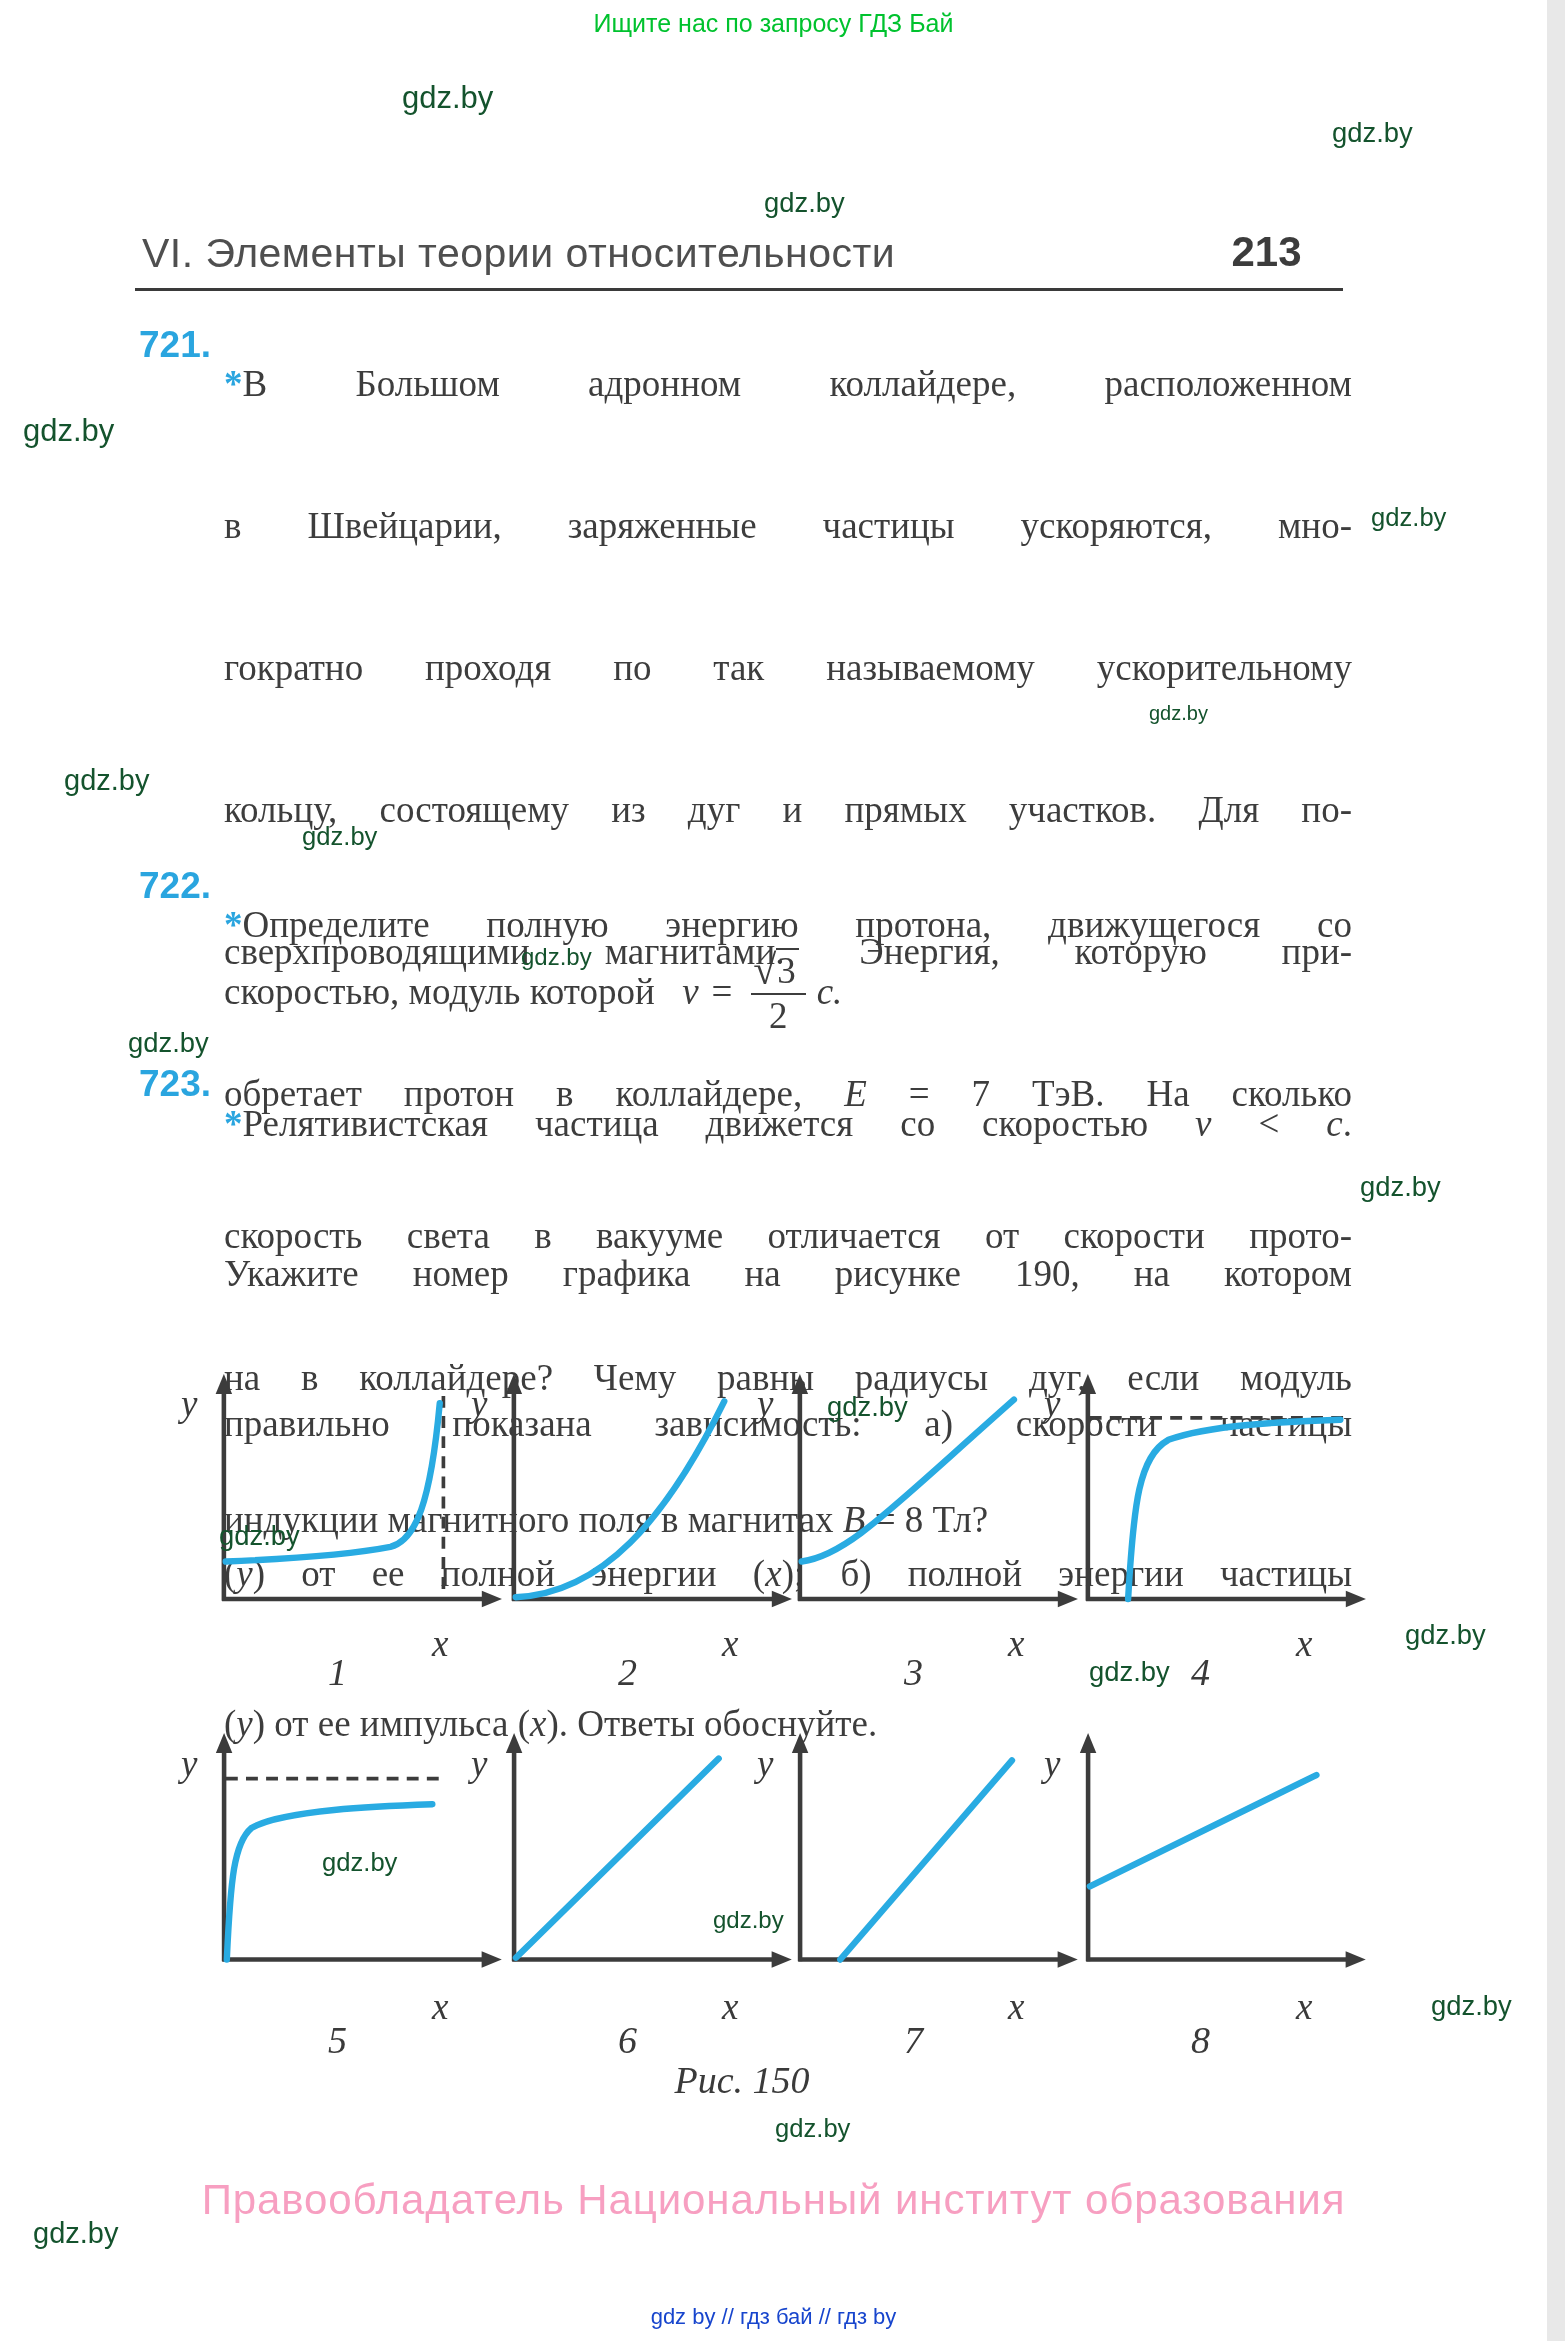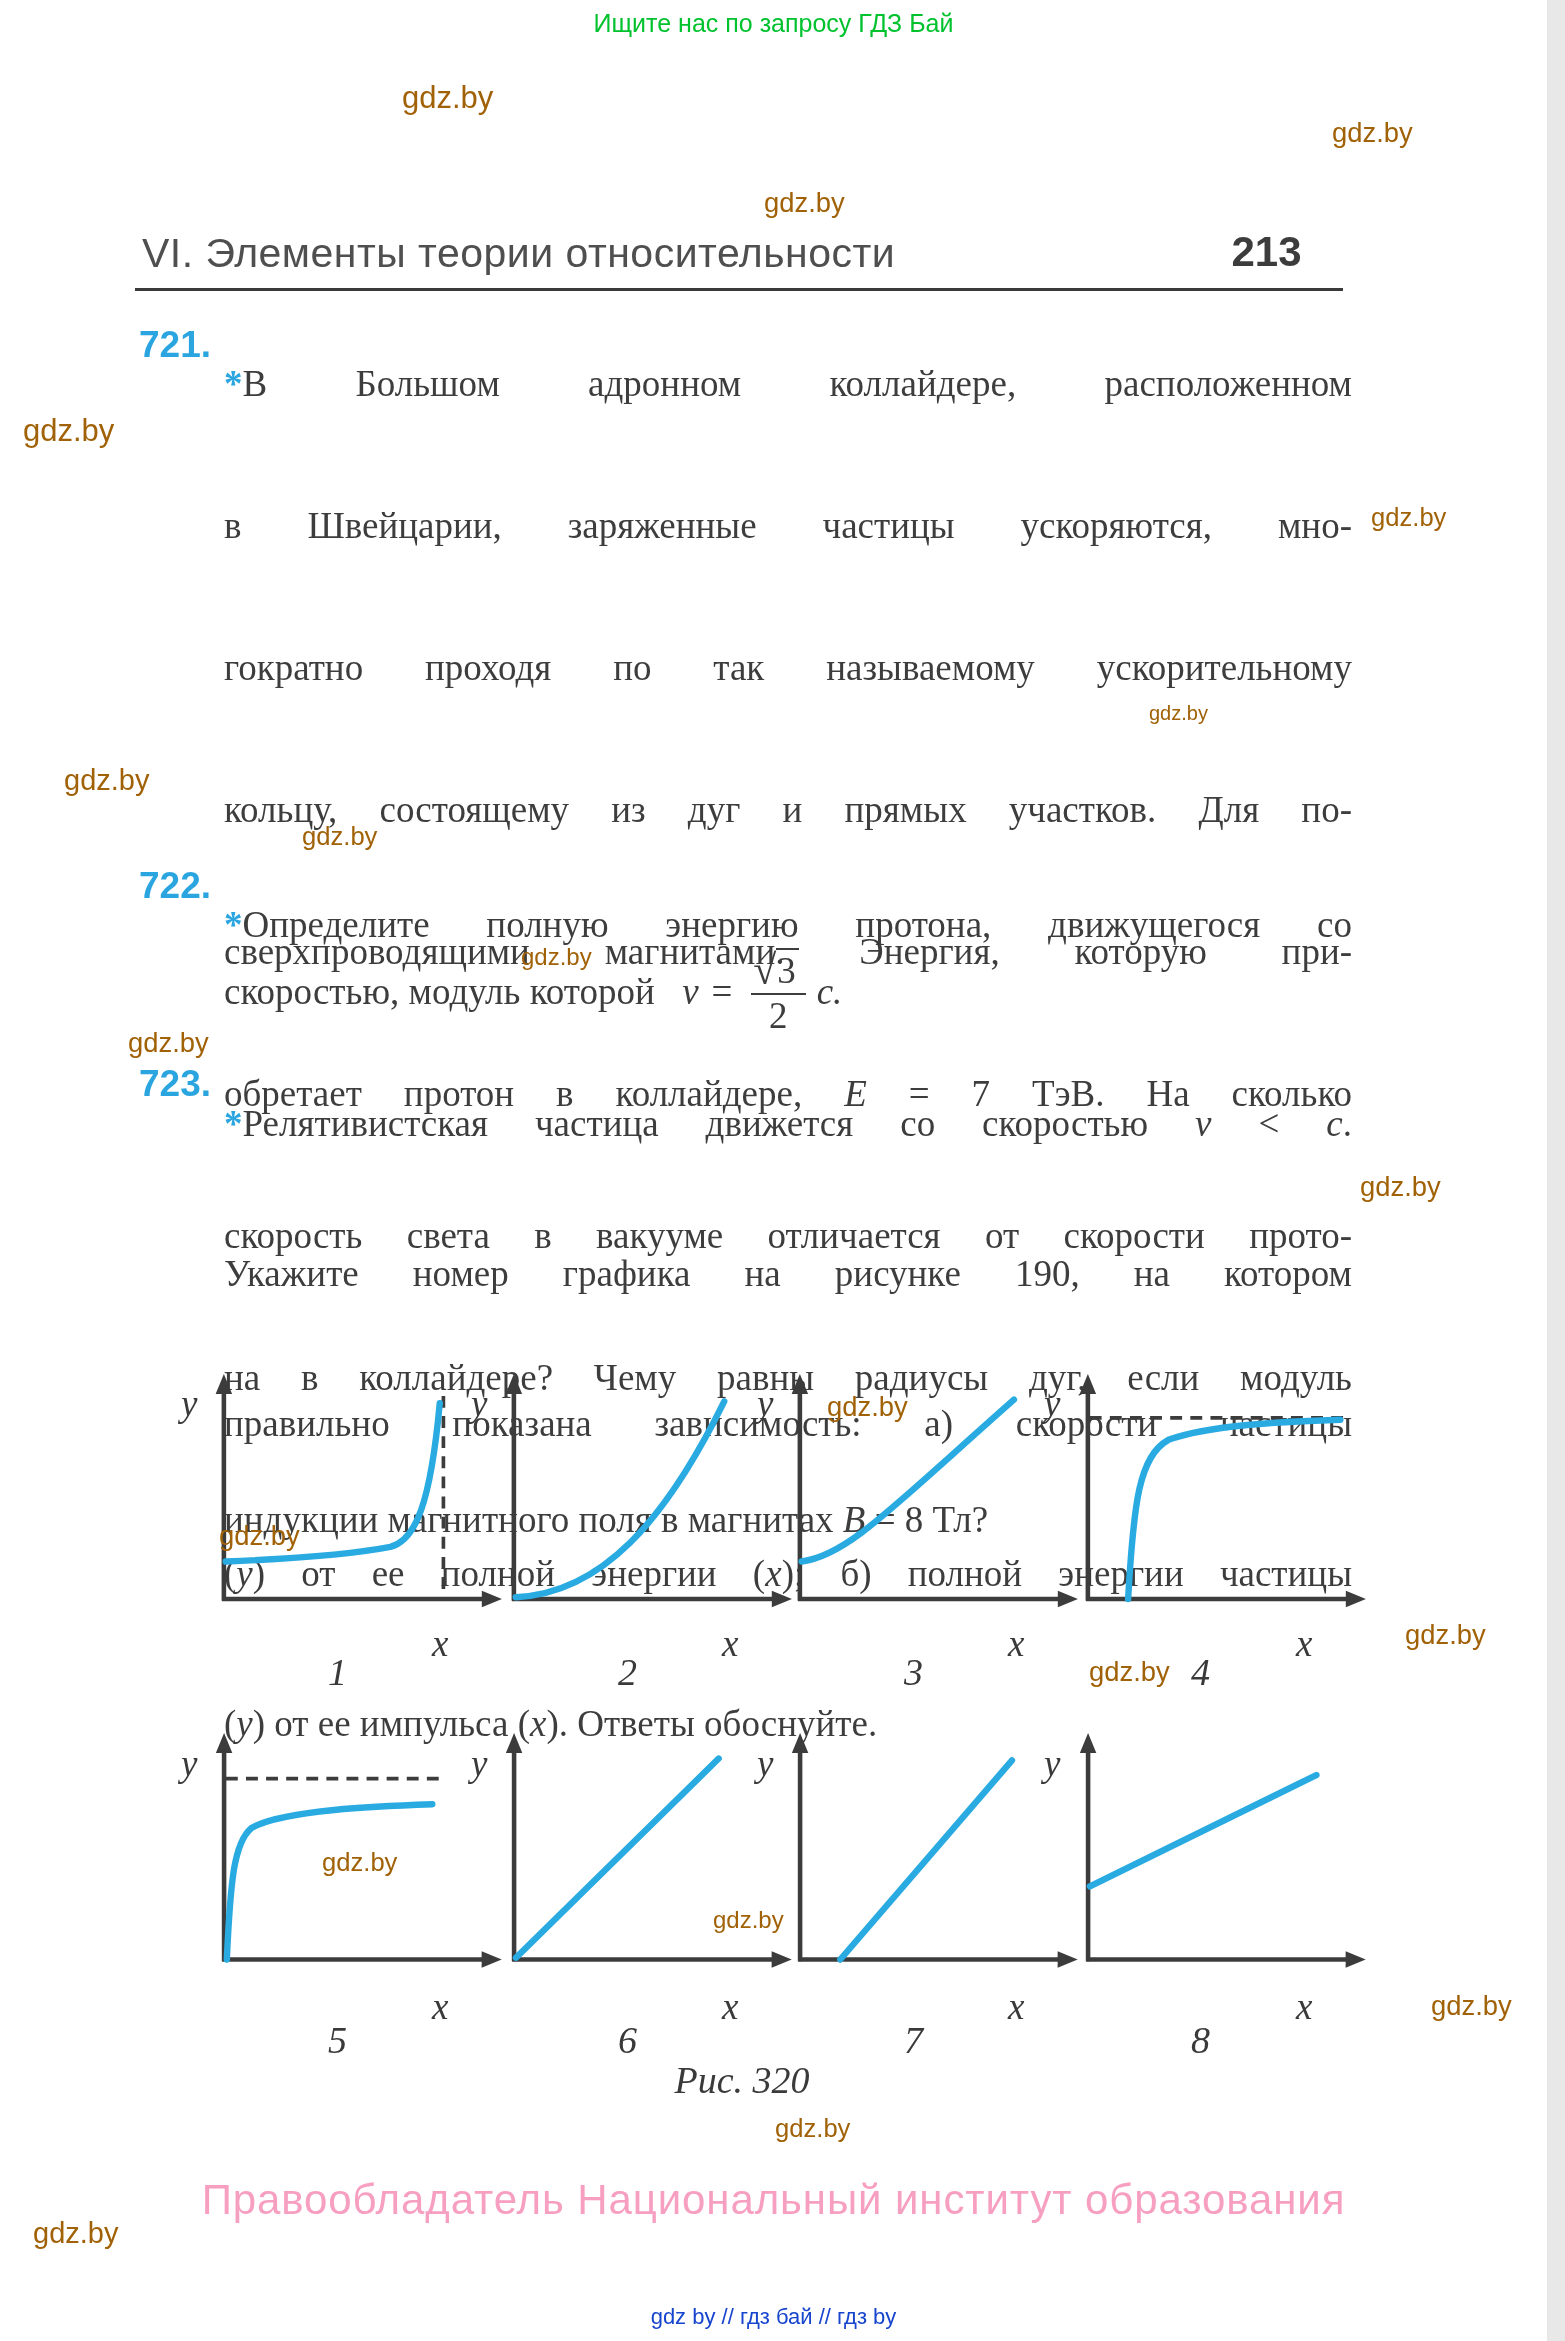--- a/index.html
+++ b/index.html
@@ -1,21 +1,21 @@
 <!DOCTYPE html>
 <html style="font-size:14.6px"><head>
 <meta charset="utf-8">
 <style>
   html,body{margin:0;padding:0;background:#e8e8e8;}
   #page{position:relative;width:1547px;height:2342px;background:#ffffff;overflow:hidden;
         font-family:"Liberation Sans",sans-serif;}
   .abs{position:absolute;}
   
   #promo{left:0;top:9.1px;width:100%;text-align:center;font-size:25px;font-weight:400;}
-  .wm{color:#a16207;font-family:"Liberation Sans",sans-serif;white-space:nowrap;}
+  .wm{color:#14532d;font-family:"Liberation Sans",sans-serif;white-space:nowrap;}
   
   #chapter{left:142px;top:230px;font-size:41px;color:#4f4f4f;letter-spacing:0.5px;}
   #pagenum{left:1216px;top:228px;width:101px;font-size:42px;font-weight:700;color:#3c3c3c;text-align:center;}
   #rule{left:135px;top:288px;width:1208px;height:2.7px;background:#3a3a3a;}
   
   .pnum{width:91px;font-size:37px;font-weight:700;text-align:left;}
   .ptext{width:1128px;font-family:"Liberation Serif",serif;font-size:37px;color:#3d3d3d;}
   .ptext .ln{text-align:justify;margin-top:36px;}
   .ptext .ln.j::after{content:"";display:inline-block;width:100%;}
   .ptext .ln.l{text-align:left;}
@@ -170,21 +170,21 @@
         <line x1="14" y1="16" x2="14" y2="250" stroke="#3c3c3c" stroke-width="5"></line>
         <line x1="12" y1="248" x2="300" y2="248" stroke="#3c3c3c" stroke-width="5"></line>
         <polygon points="14,0 5,22 23,22" fill="#3c3c3c"></polygon>
         <polygon points="318,248 296,239 296,257" fill="#3c3c3c"></polygon>
         <path d="M 16 168 L 264 46" fill="none" stroke="#29abe2" stroke-width="7" stroke-linecap="round"></path>
       </svg>
       <div class="gaxis" style="left: 1044px; top: 1742px; font-size: 37px;">y</div>
       <div class="gaxis" style="left: 1296px; top: 1985px; font-size: 37px;">x</div>
       <div class="gnum" style="left: 1191px; top: 2018px; font-size: 38px;">8</div>
     </div>
-  <div class="abs" id="caption">Рис. 320</div>
+  <div class="abs" id="caption">Рис. 150</div>
 
   <div class="abs" id="copyright" style="color: rgb(247, 159, 193);">Правообладатель Национальный институт образования</div>
   <div class="abs" id="links" style="color: rgb(23, 69, 205);">gdz by  //  гдз бай  //  гдз by</div>
 <div class="abs wm" style="left: 402px; top: 80px; font-size: 31px;">gdz.by</div>
     <div class="abs wm" style="left: 1332px; top: 117px; font-size: 27.4px;">gdz.by</div>
     <div class="abs wm" style="left: 764px; top: 187px; font-size: 27.4px;">gdz.by</div>
     <div class="abs wm" style="left: 23px; top: 413px; font-size: 31px;">gdz.by</div>
     <div class="abs wm" style="left: 1371px; top: 503px; font-size: 25.6px;">gdz.by</div>
     <div class="abs wm" style="left: 1149px; top: 702px; font-size: 20px;">gdz.by</div>
     <div class="abs wm" style="left: 64px; top: 764px; font-size: 29px;">gdz.by</div>

